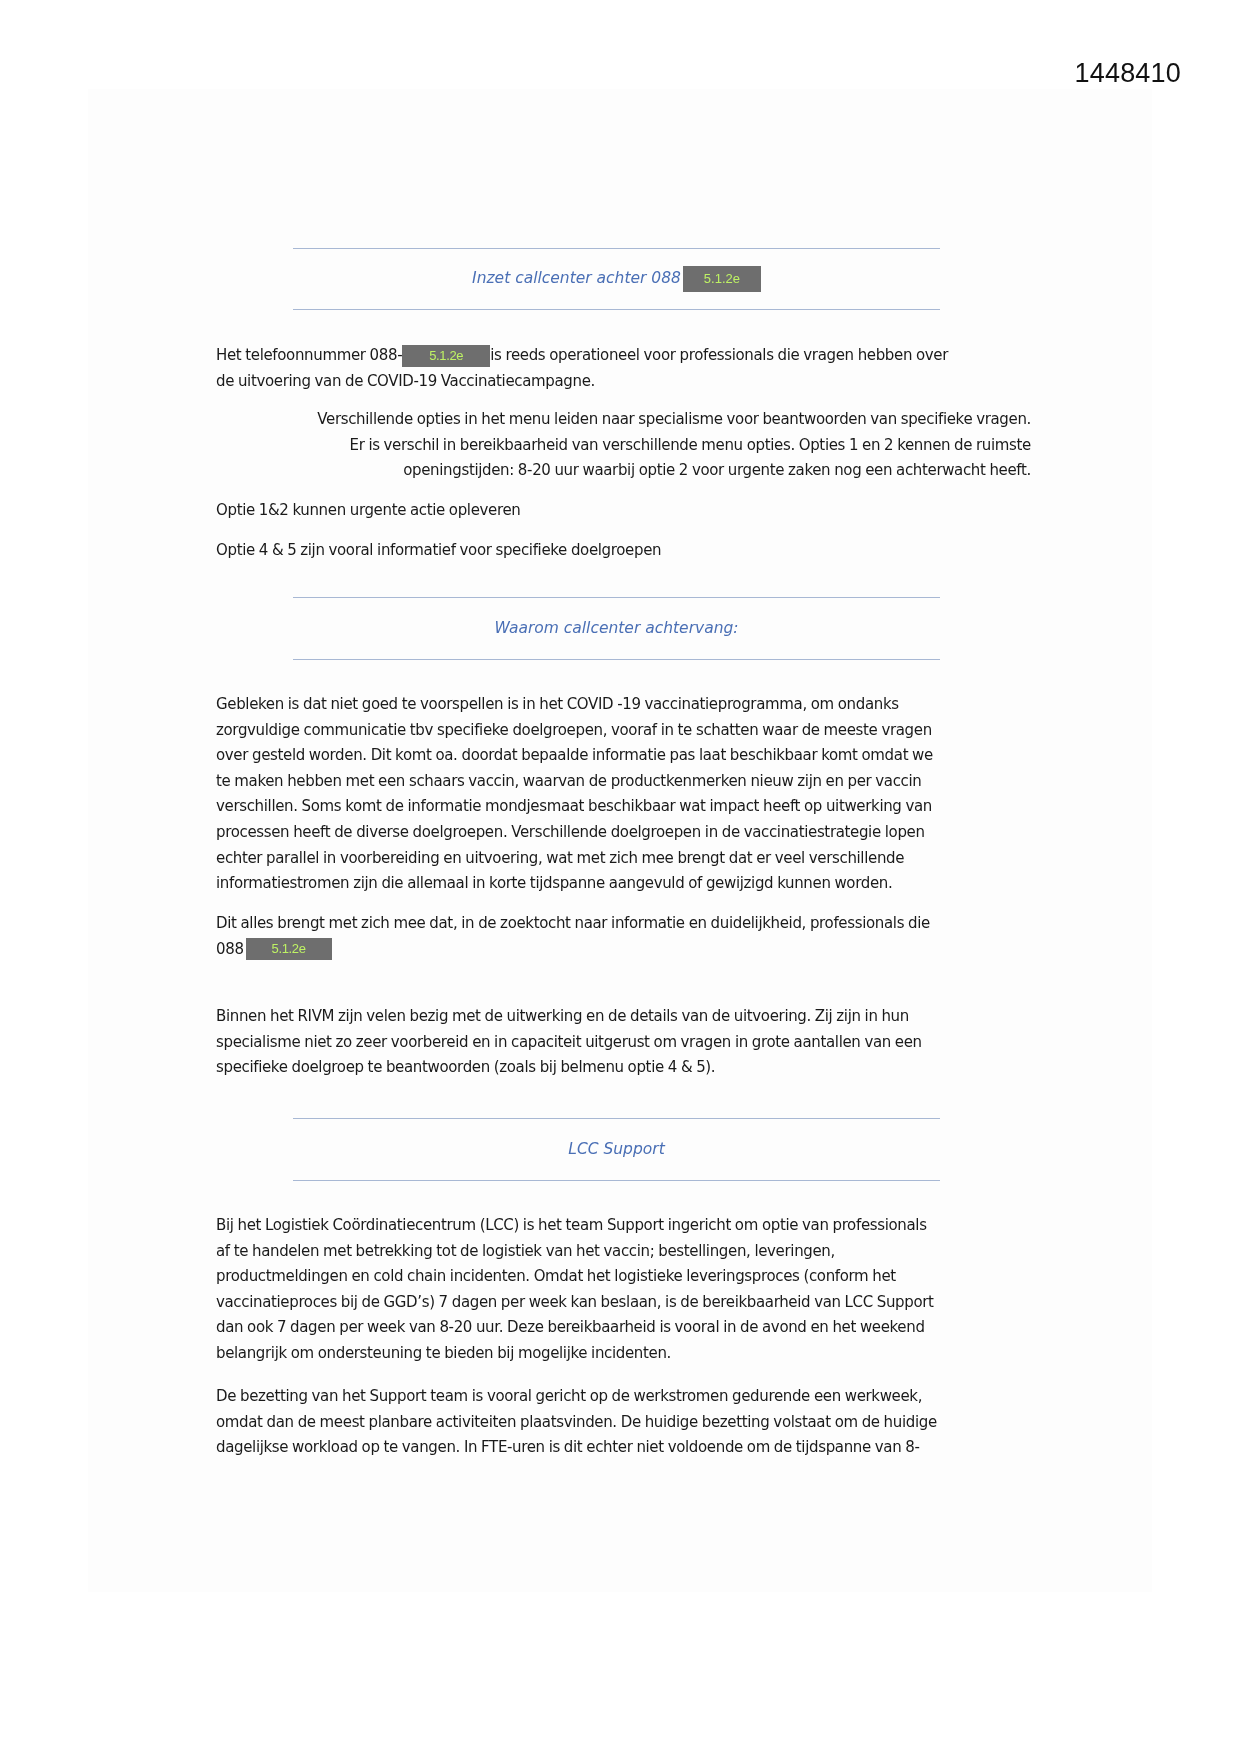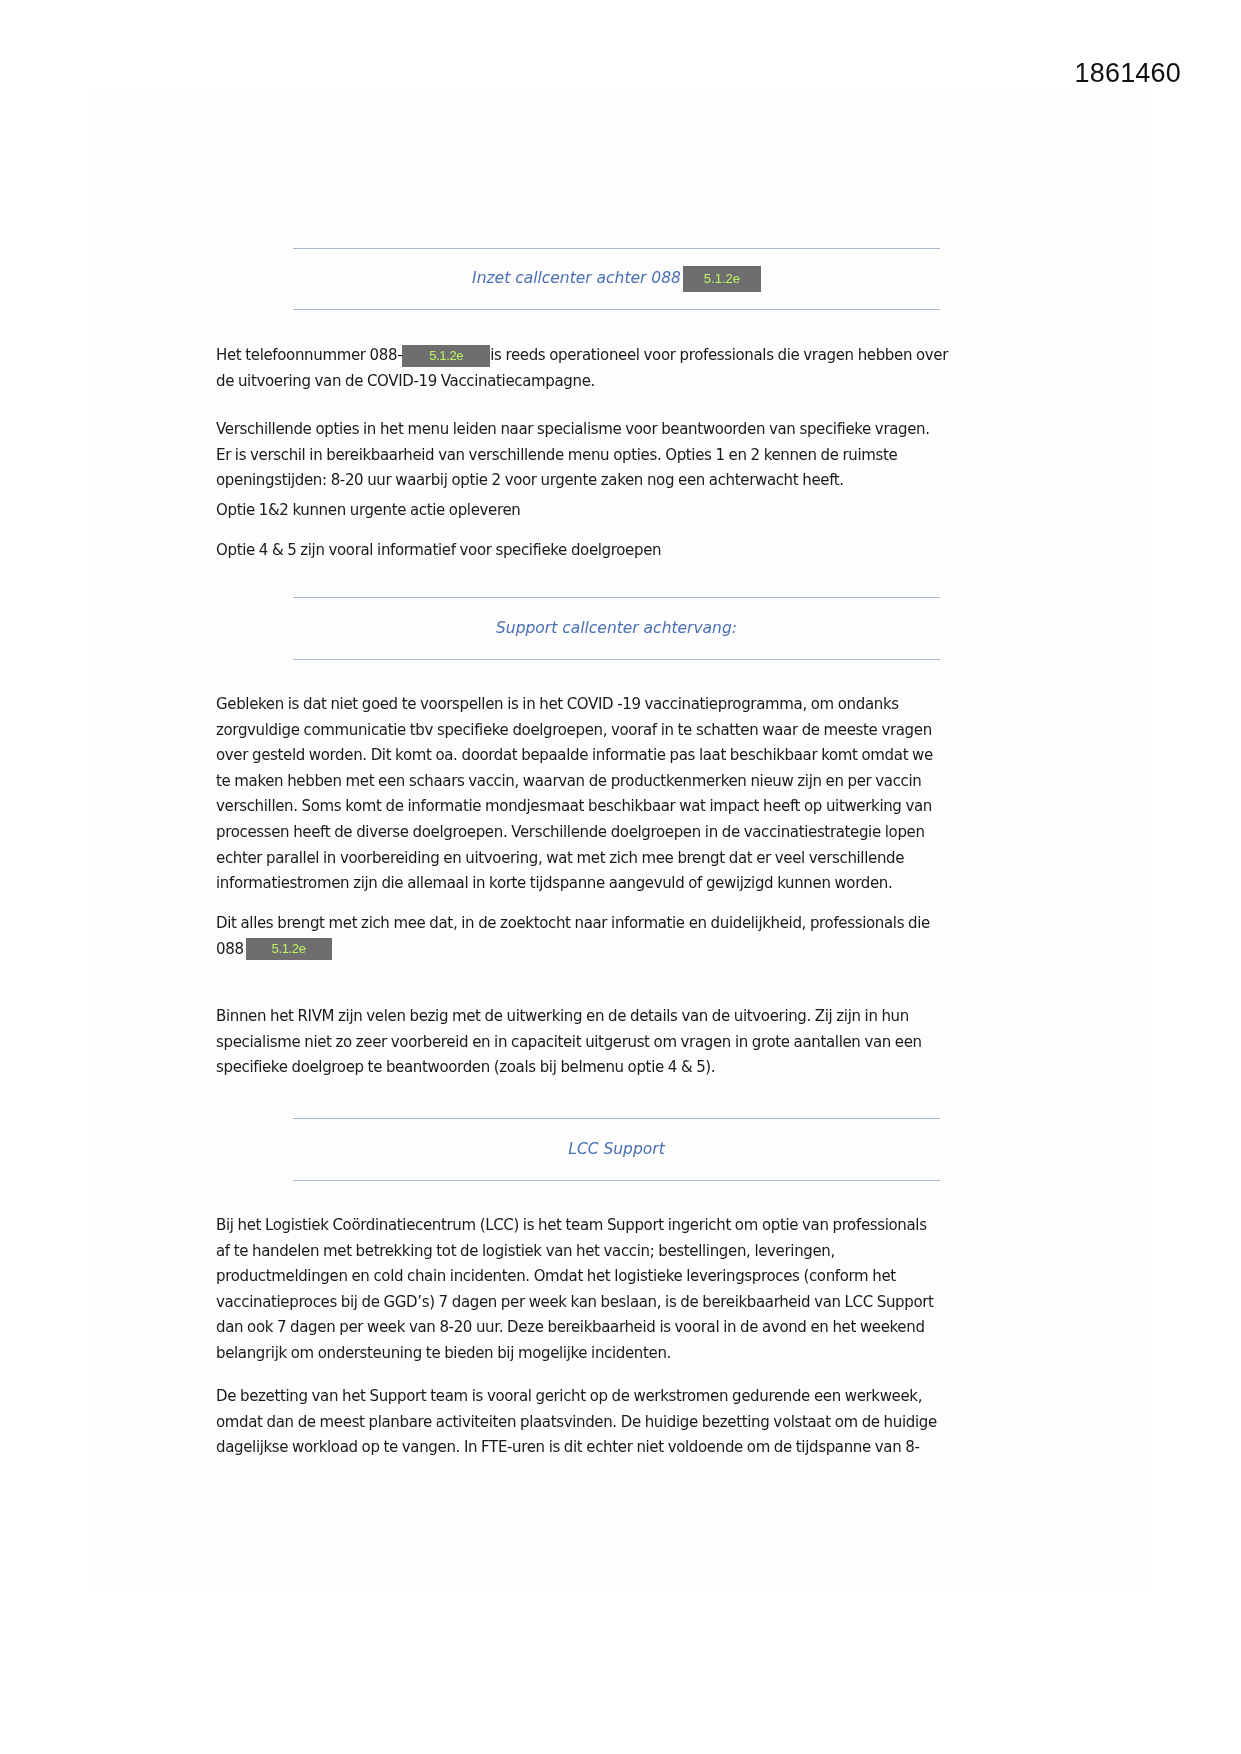--- a/index.html
+++ b/index.html
@@ -65,51 +65,51 @@
       font-size: 15px;
       line-height: 25.6px;
       letter-spacing: -0.35px;
       word-spacing: -0.5px;
     }
     .line { display: block; white-space: nowrap; }
   </style>
 </head>
 <body>
 
-<div class="doc-id">1861460</div>
+<div class="doc-id">1448410</div>
 
 <div class="scan-page"></div>
 
 <div class="section-head" style="top: 248px; height: 60px; line-height: 58px;">
   <span>Inzet callcenter achter 088</span><span class="redact" style="width: 78px; height: 26px; line-height: 26px; margin-left: 2px;">5.1.2e</span>
 </div>
 
 <p class="para" style="top: 343px;">
   <span class="line">
     <span>Het telefoonnummer 088-</span><span class="redact" style="width: 88px;">5.1.2e</span><span>is reeds operationeel voor professionals die vragen hebben over</span>
   </span>
   <span class="line">de uitvoering van de COVID-19 Vaccinatiecampagne.</span>
 </p>
 
-<p class="para" style="top: 417px;">
+<p class="para" style="top: 407px; text-align: right;">
   <span class="line">Verschillende opties in het menu leiden naar specialisme voor beantwoorden van specifieke vragen.</span>
   <span class="line">Er is verschil in bereikbaarheid van verschillende menu opties. Opties 1 en 2 kennen de ruimste</span>
   <span class="line">openingstijden: 8-20 uur waarbij optie 2 voor urgente zaken nog een achterwacht heeft.</span>
 </p>
 
 <p class="para" style="top: 498px;">
   <span class="line">Optie 1&amp;2 kunnen urgente actie opleveren</span>
 </p>
 
 <p class="para" style="top: 538px;">
   <span class="line">Optie 4 &amp; 5 zijn vooral informatief voor specifieke doelgroepen</span>
 </p>
 
 <div class="section-head" style="top: 597px; height: 61px; line-height: 60px;">
-  <span>Support callcenter achtervang:</span>
+  <span>Waarom callcenter achtervang:</span>
 </div>
 
 <p class="para" style="top: 692px;">
   <span class="line">Gebleken is dat niet goed te voorspellen is in het COVID -19 vaccinatieprogramma, om ondanks</span>
   <span class="line">zorgvuldige communicatie tbv specifieke doelgroepen, vooraf in te schatten waar de meeste vragen</span>
   <span class="line">over gesteld worden. Dit komt oa. doordat bepaalde informatie pas laat beschikbaar komt omdat we</span>
   <span class="line">te maken hebben met een schaars vaccin, waarvan de productkenmerken nieuw zijn en per vaccin</span>
   <span class="line">verschillen. Soms komt de informatie mondjesmaat beschikbaar wat impact heeft op uitwerking van</span>
   <span class="line">processen heeft de diverse doelgroepen. Verschillende doelgroepen in de vaccinatiestrategie lopen</span>
   <span class="line">echter parallel in voorbereiding en uitvoering, wat met zich mee brengt dat er veel verschillende</span>

